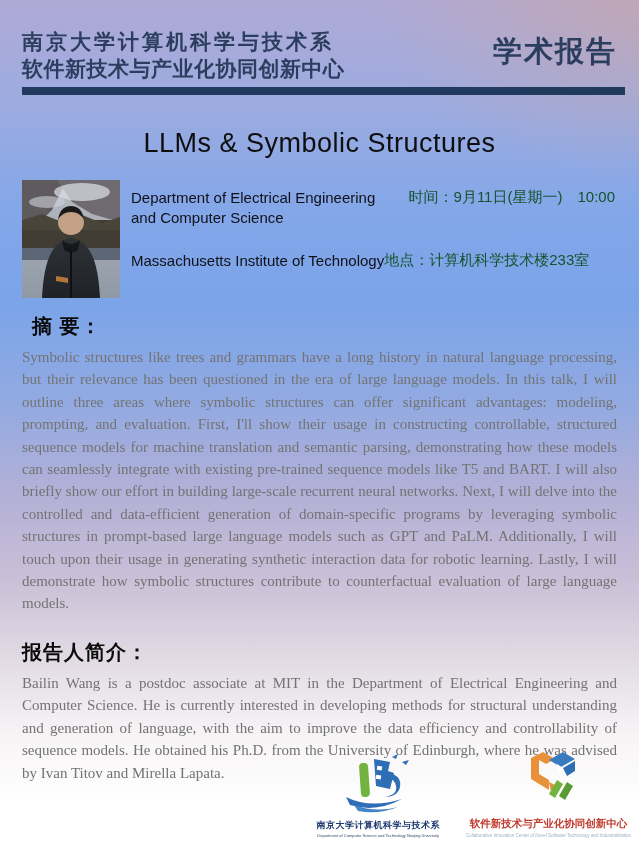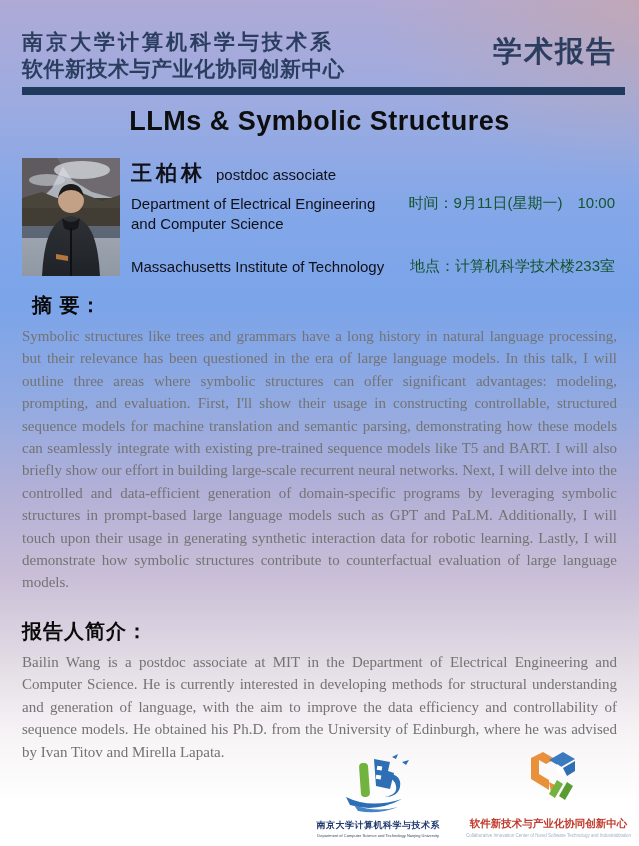--- a/index.html
+++ b/index.html
@@ -46,24 +46,24 @@
     white-space: nowrap;
   }
   .divider {
     margin: 5px 14px 0 22px;
     height: 8px;
     background: #1f3a5c;
   }
 
   
   .talk-title {
-    margin-top: 11px;
+    margin-top: 33px;
     text-align: center;
     font-size: 27px;
-    font-weight: 700;
+    font-weight: 400;
     color: #0e0e0e;
     letter-spacing: 0.5px;
   }
 
   
   .speaker-section {
     display: flex;
     margin: 21px 22px 0 22px;
   }
   .speaker-photo {
@@ -79,21 +79,21 @@
     font-family: "DejaVu Serif", serif;
     font-size: 21px;
     font-weight: bold;
     letter-spacing: 4px;
     color: #101018;
   }
   .speaker-title { font-size: 15px; margin-left: 10px; color: #101018; }
   .info-cols { display: flex; justify-content: space-between; margin-top: 7px; }
   .affil { font-size: 15px; line-height: 20px; color: #101018; }
   .sched { font-size: 15px; color: #14532d; white-space: pre; padding-right: 2px; }
-  .info-cols-2 { display: flex; justify-content: space-between; margin-top: 23px; }
+  .info-cols-2 { display: flex; justify-content: flex-start; margin-top: 23px; }
 
   
   .section-heading {
     margin: 14px 22px 0 22px;
     font-size: 20px;
     font-weight: bold;
     color: #0a0a0a;
     letter-spacing: 1px;
     white-space: pre;
   }
@@ -186,24 +186,20 @@
         <rect x="0" y="68" width="98" height="12" fill="#5c6674"></rect>
         <circle cx="49" cy="42" r="13" fill="#c2a186"></circle>
         <path d="M36,40 q2,-14 13,-14 q11,0 13,14 q-4,-8 -13,-8 q-9,0 -13,8 Z" fill="#1c1a18"></path>
         <path d="M20,118 q2,-40 14,-52 q6,-7 15,-8 q9,1 15,8 q12,12 14,52 Z" fill="url(#jacket)"></path>
         <path d="M40,60 q9,8 18,0 l-2,10 q-7,5 -14,0 Z" fill="#15171a"></path>
         <path d="M48,70 l2,0 0,48 -2,0 Z" fill="#0e1013"></path>
         <path d="M34,96 l12,2 0,5 -12,-2 Z" fill="#b4763c"></path>
       </svg>
     </div>
     <div class="speaker-info">
-      <div class="name-row">
-        <span class="speaker-name">王柏林</span>
-        <span class="speaker-title">postdoc associate</span>
-      </div>
       <div class="info-cols">
         <div class="affil">
           <div>Department of Electrical Engineering</div>
           <div>and Computer Science</div>
         </div>
         <div class="sched">时间：9月11日(星期一)　10:00</div>
       </div>
       <div class="info-cols-2">
         <div class="affil">Massachusetts Institute of Technology</div>
         <div class="sched">地点：计算机科学技术楼233室</div>

